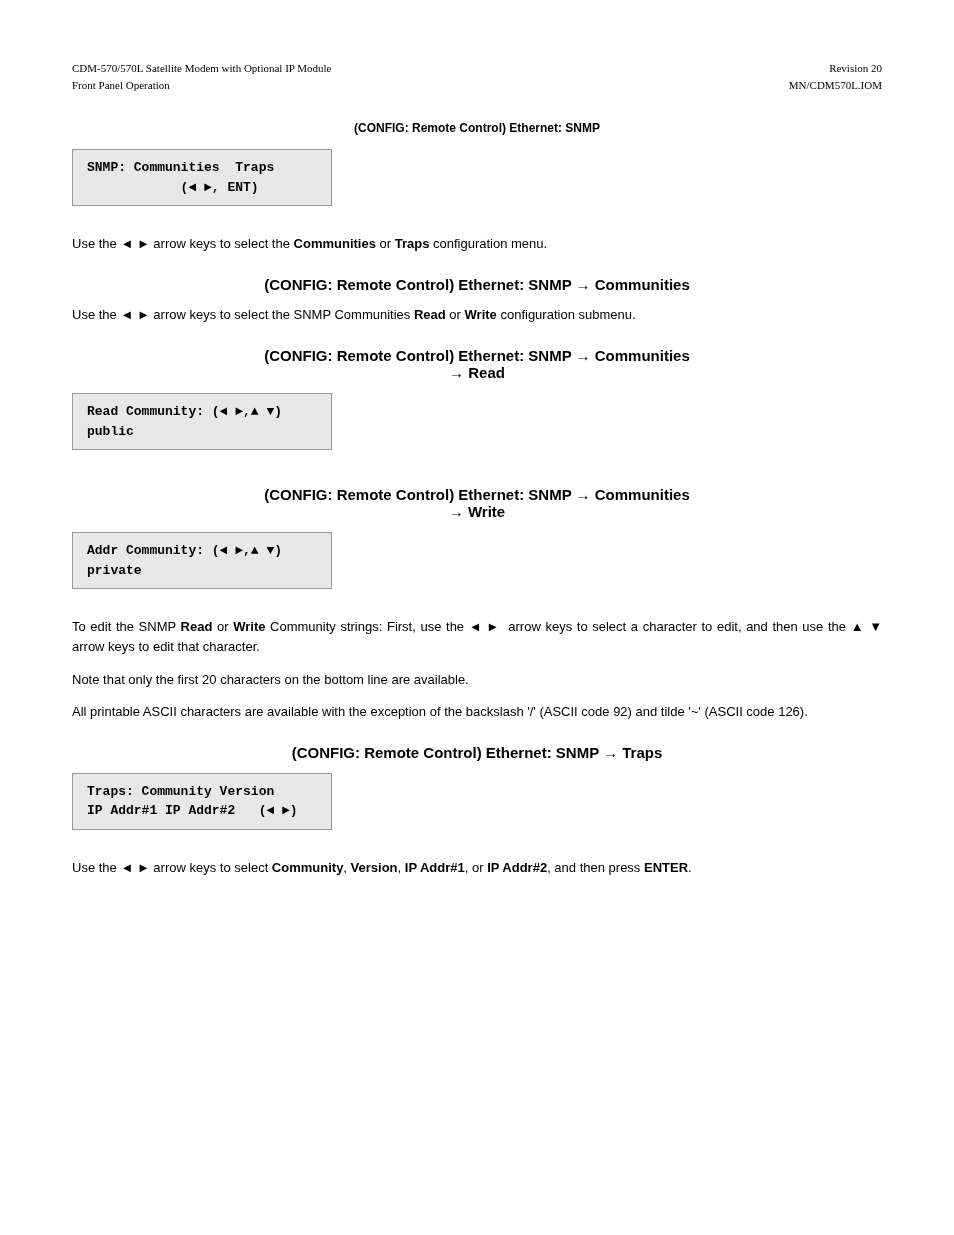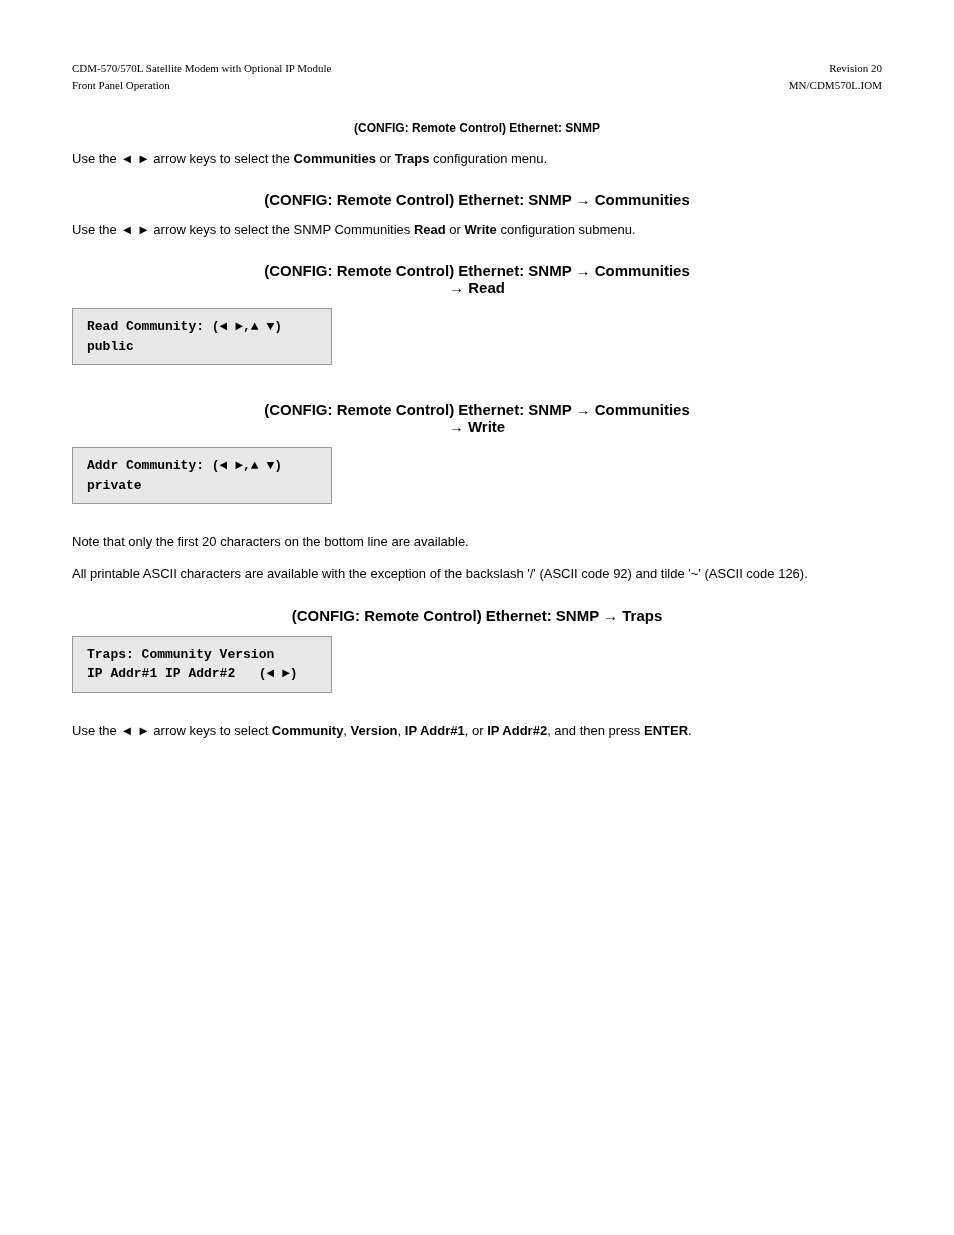--- a/index.html
+++ b/index.html
@@ -115,20 +115,26 @@
       <div>Front Panel Operation</div>
     </div>
     <div class="header-right">
       <div>Revision 20</div>
       <div>MN/CDM570L.IOM</div>
     </div>
   </div>
 
   <div class="section-block">
     <div class="section-title">(CONFIG: Remote Control) Ethernet: SNMP</div>
+    <div class="code-box-wrapper">
+      <div class="code-box">
+        <div>SNMP: Communities&nbsp;&nbsp;Traps</div>
+        <div>&nbsp;&nbsp;&nbsp;&nbsp;&nbsp;&nbsp;&nbsp;&nbsp;&nbsp;&nbsp;&nbsp;&nbsp;(◄ ►, ENT)</div>
+      </div>
+    </div>
     <p class="body-text">Use the ◄ ► arrow keys to select the <b>Communities</b> or <b>Traps</b> configuration menu.</p>
   </div>
 
   <div class="section-block">
     <div class="subsection-title">(CONFIG: Remote Control) Ethernet: SNMP → Communities</div>
     <p class="body-text">Use the ◄ ► arrow keys to select the SNMP Communities <b>Read</b> or <b>Write</b> configuration submenu.</p>
   </div>
 
   <div class="section-block">
     <div class="sub2-title">
@@ -147,20 +153,23 @@
       (CONFIG: Remote Control) Ethernet: SNMP → Communities<br>→ Write
     </div>
     <div class="code-box-wrapper">
       <div class="code-box">
         <div>Addr Community: (◄ ►,▲ ▼)</div>
         <div>private</div>
       </div>
     </div>
 
     <p class="body-text">
+      To edit the SNMP <b>Read</b> or <b>Write</b> Community strings: First, use the ◄ ►&nbsp;&nbsp;arrow keys to select a character to edit, and then use the ▲ ▼ arrow keys to edit that character.
+    </p>
+    <p class="body-text">
       Note that only the first 20 characters on the bottom line are available.
     </p>
     <p class="body-text">
       All printable ASCII characters are available with the exception of the backslash '/' (ASCII code 92) and tilde '~' (ASCII code 126).
     </p>
   </div>
 
   <div class="section-block">
     <div class="subsection-title">(CONFIG: Remote Control) Ethernet: SNMP → Traps</div>
     <div class="code-box-wrapper">

